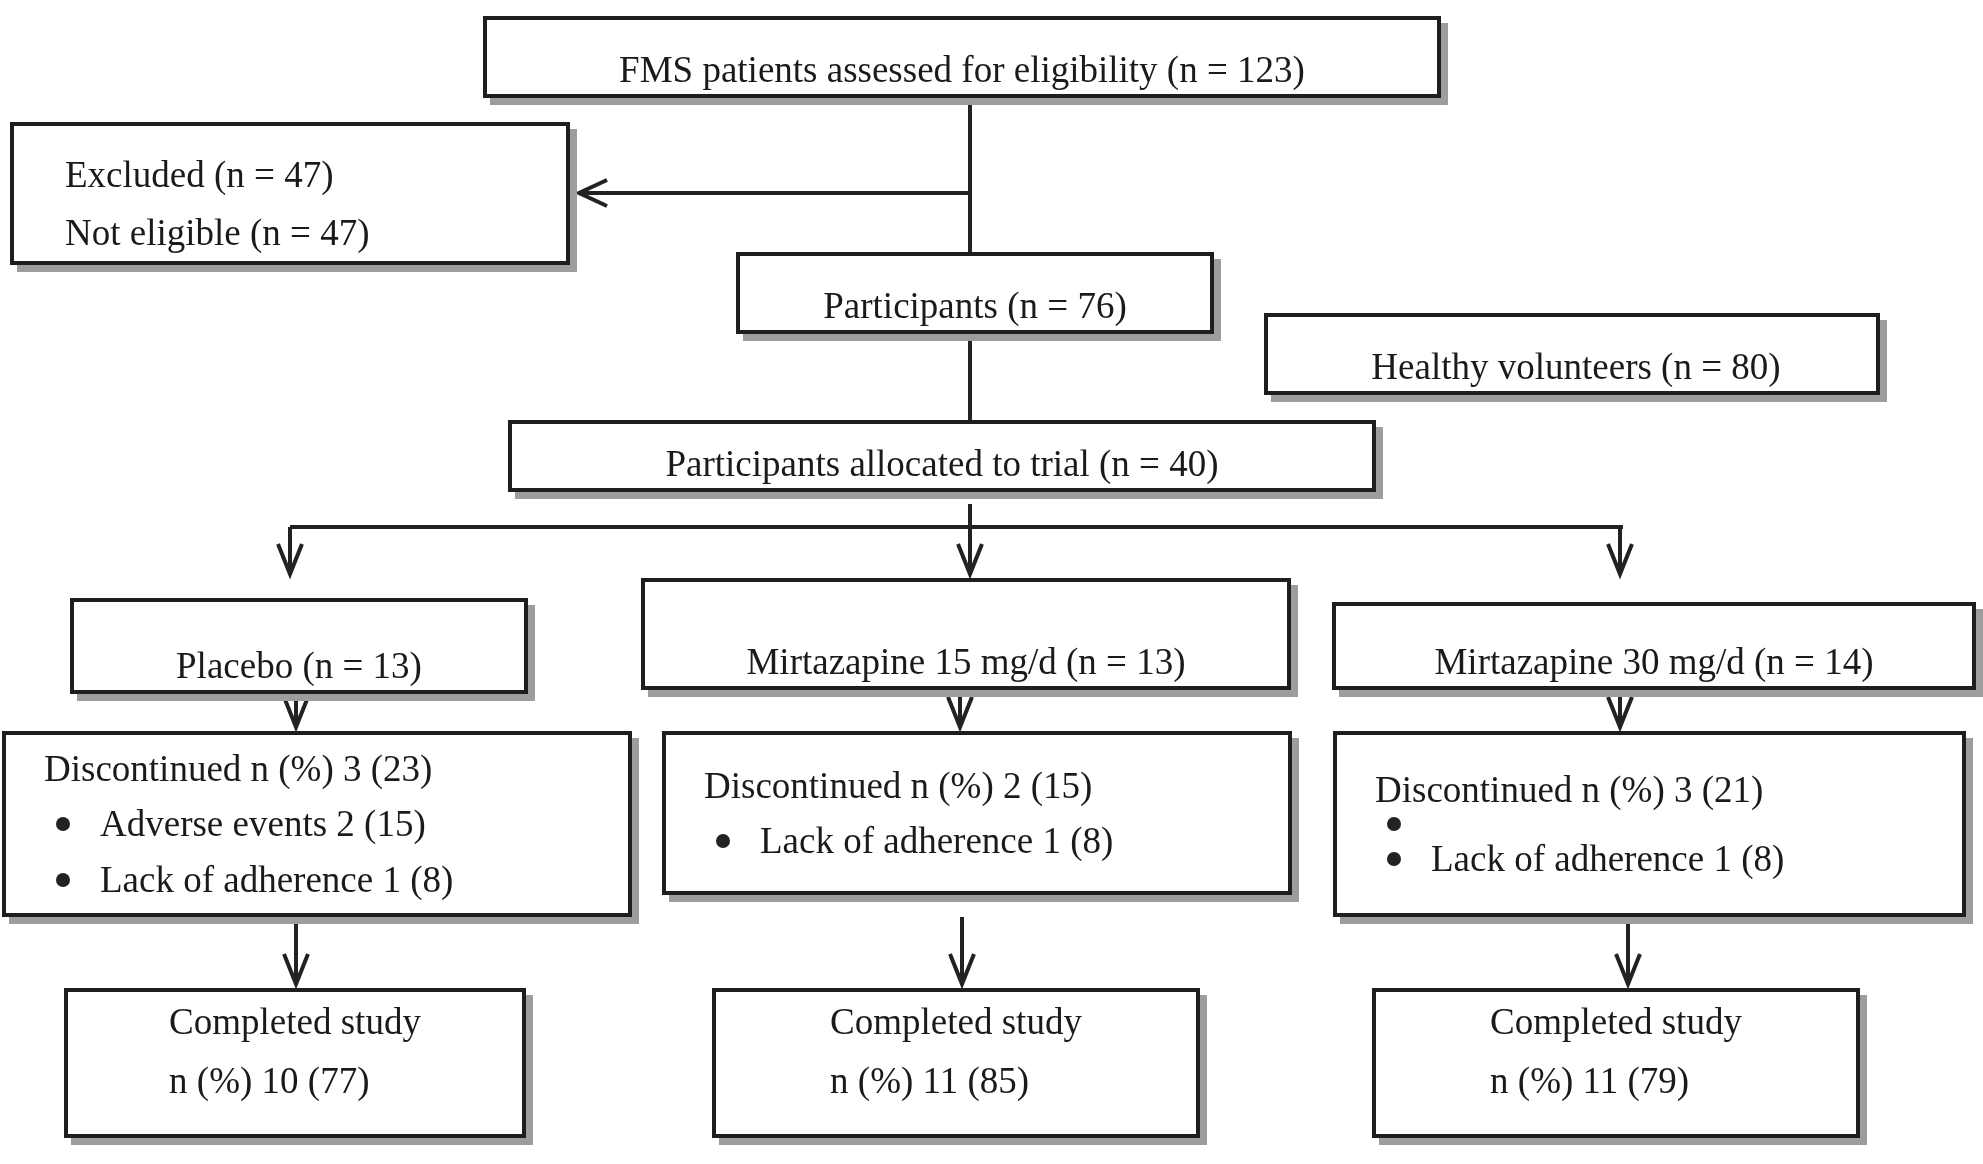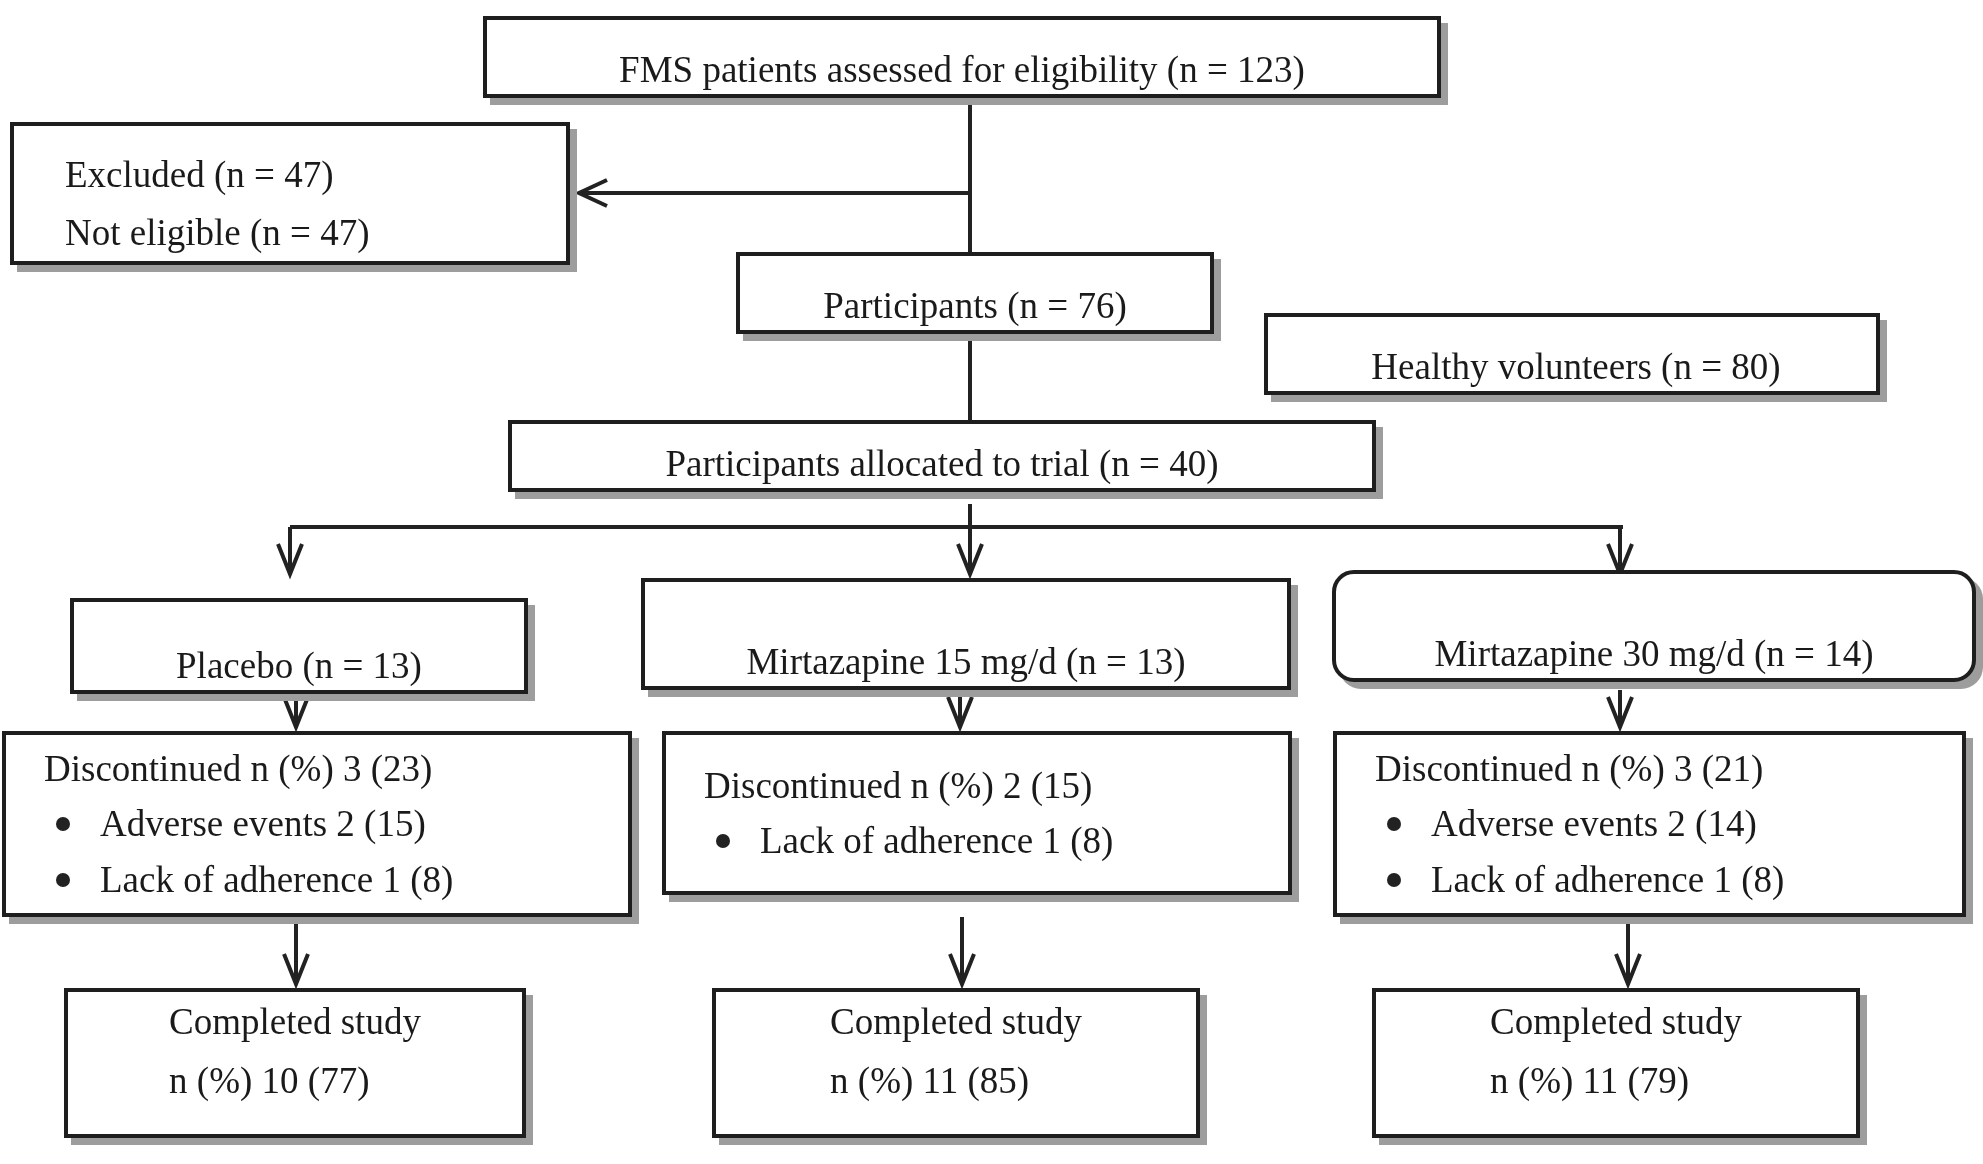--- a/index.html
+++ b/index.html
@@ -37,21 +37,21 @@
   }
   
   .b-eligibility   { left: 483px;  top: 16px;  width: 958px; height: 82px;  }
   .b-excluded      { left: 10px;   top: 122px; width: 560px; height: 143px;
                      justify-content: flex-start; }
   .b-participants  { left: 736px;  top: 252px; width: 478px; height: 82px;  }
   .b-healthy       { left: 1264px; top: 313px; width: 616px; height: 82px; padding-left: 8px;  }
   .b-allocated     { left: 508px;  top: 420px; width: 868px; height: 72px;  }
   .b-arm0          { left: 70px;   top: 578px; width: 458px; height: 96px; margin-top: 20px; }
   .b-arm1          { left: 641px;  top: 578px; width: 650px; height: 112px; }
-  .b-arm2          { left: 1332px; top: 570px; width: 644px; height: 112px; border-radius: 22px; }
+  .b-arm2          { left: 1332px; top: 602px; width: 644px; height: 88px; }
   .b-disc0         { left: 2px;    top: 731px; width: 630px; height: 186px; }
   .b-disc1         { left: 662px;  top: 731px; width: 630px; height: 164px; }
   .b-disc2         { left: 1333px; top: 731px; width: 633px; height: 186px; }
   .b-comp0         { left: 64px;   top: 988px; width: 462px; height: 150px; }
   .b-comp1         { left: 712px;  top: 988px; width: 488px; height: 150px; }
   .b-comp2         { left: 1372px; top: 988px; width: 488px; height: 150px; }
 
   .two-lines { padding-left: 36px; line-height: 1.55; margin-left: 15px; }
 
   .disc {
@@ -162,21 +162,20 @@
     <div class="bullet-row">
       <span class="bullet"></span>
       <span>Lack of adherence 1 (8)</span>
     </div>
   </div>
 
   <div class="box disc b-disc2">
     <div>Discontinued n (%) 3 (21)</div>
     <div class="bullet-row">
       <span class="bullet"></span>
-      <span>Adverse events 2 (14)</span>
     </div>
     <div class="bullet-row">
       <span class="bullet"></span>
       <span>Lack of adherence 1 (8)</span>
     </div>
   </div>
 
   <div class="box comp b-comp0">
     <div class="comp-inner">
       <div>Completed study</div>

